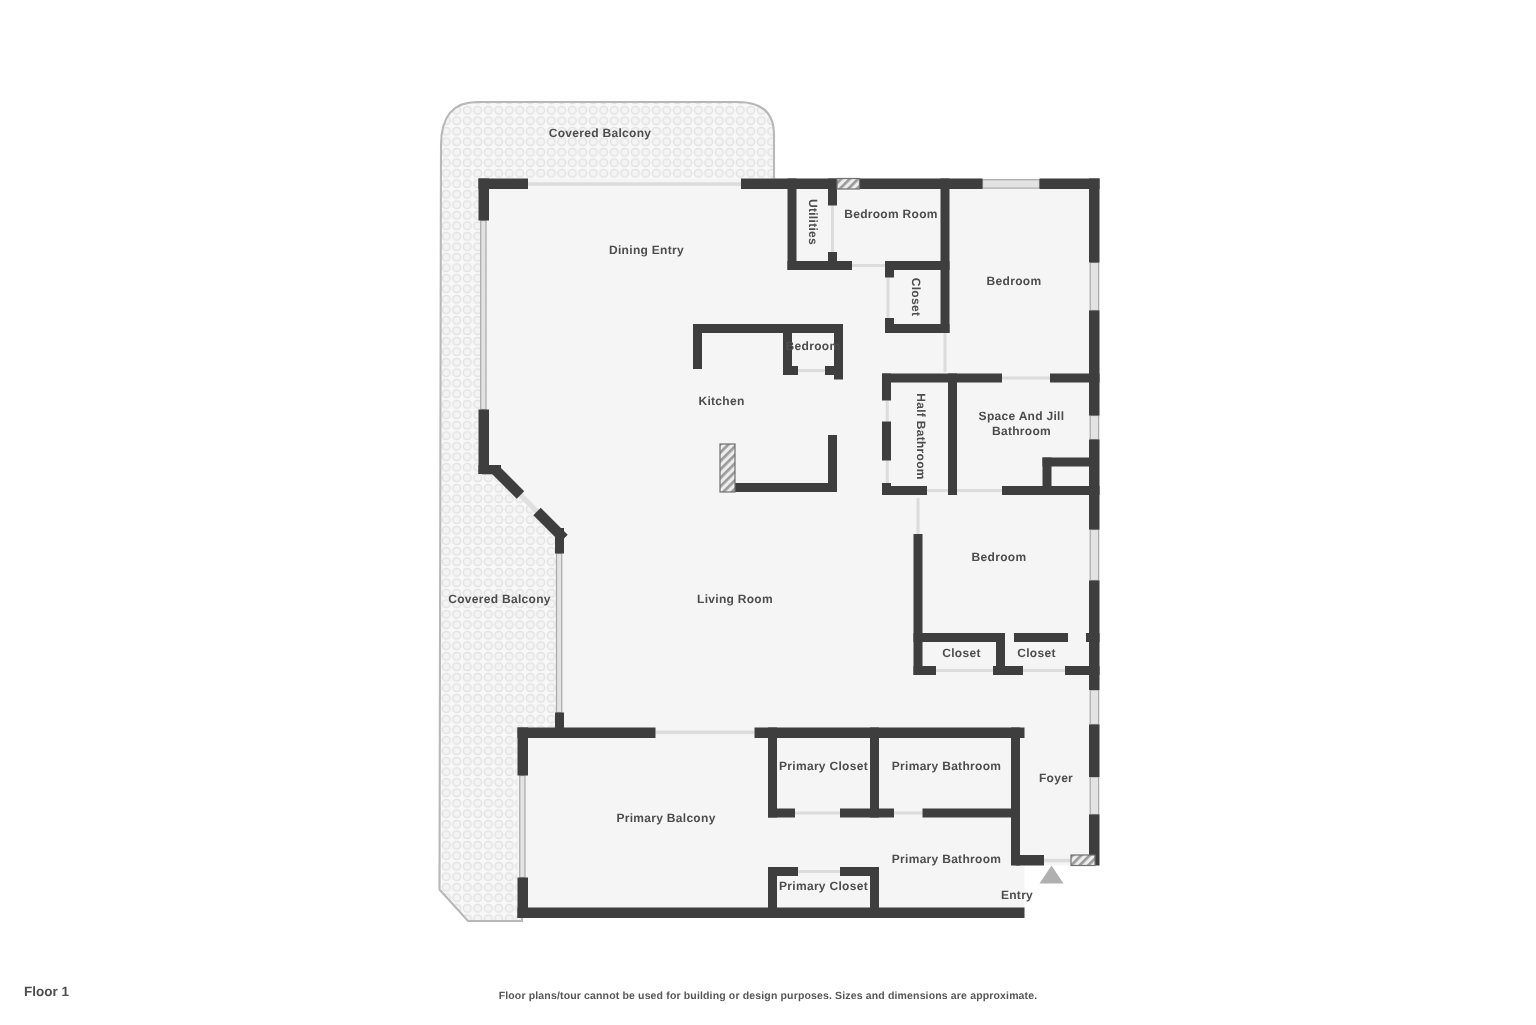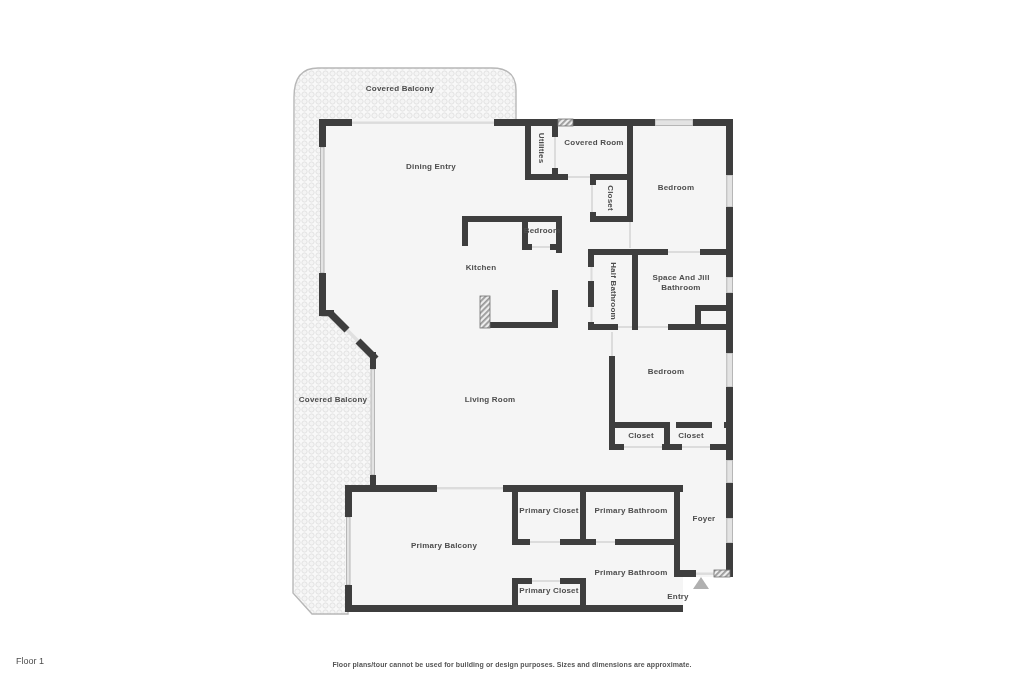--- a/index.html
+++ b/index.html
@@ -19,21 +19,21 @@
   }
   .watermark{
     position:absolute;left:4px;top:636px;
     font-size:26px;font-weight:700;letter-spacing:1px;
     color:rgba(210,210,210,0.18);
     margin-top:44px;
     -webkit-text-stroke:1.2px #c6c6c6;
   }
   .floor-label{
     position:absolute;left:16px;top:656px;
-    font-size:9px;font-weight:400;color:#4d4d4d;
+    font-size:9px;font-weight:700;color:#4d4d4d;
   }
   .disclaimer{
     position:absolute;left:0;top:661px;width:1024px;text-align:center;
     font-size:7px;font-weight:700;color:#555555;letter-spacing:.1px;
   }
 </style>
 </head>
 <body>
 
 <div class="stage">
@@ -179,21 +179,21 @@
     </g>
 
     <g>
       <polygon points="693,589 709,589 701,577" fill="#b0b0b0"></polygon>
     </g>
   </svg>
 
   <div class="lbl" style="left:400px;top:89px">Covered Balcony</div>
   <div class="lbl" style="left:431px;top:167px">Dining Entry</div>
   <div class="lbl v" style="left:541px;top:148px">Utilities</div>
-  <div class="lbl" style="left:594px;top:143px">Covered Room</div>
+  <div class="lbl" style="left:594px;top:143px">Bedroom Room</div>
   <div class="lbl v" style="left:610px;top:198px">Closet</div>
   <div class="lbl" style="left:676px;top:188px">Bedroom</div>
   <div class="lbl" style="left:542px;top:231px">Bedroom</div>
   <div class="lbl" style="left:481px;top:268px">Kitchen</div>
   <div class="lbl v" style="left:613px;top:291px">Half Bathroom</div>
   <div class="lbl wrap" style="left:681px;top:283px">Space And Jill Bathroom</div>
   <div class="lbl" style="left:666px;top:372px">Bedroom</div>
   <div class="lbl" style="left:333px;top:400px">Covered Balcony</div>
   <div class="lbl" style="left:490px;top:400px">Living Room</div>
   <div class="lbl" style="left:641px;top:436px">Closet</div>

